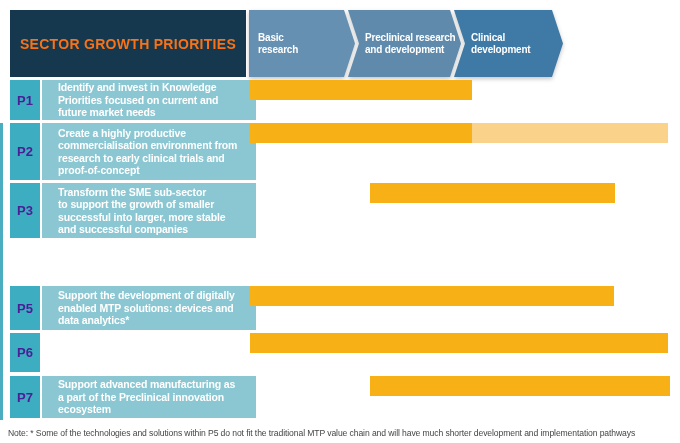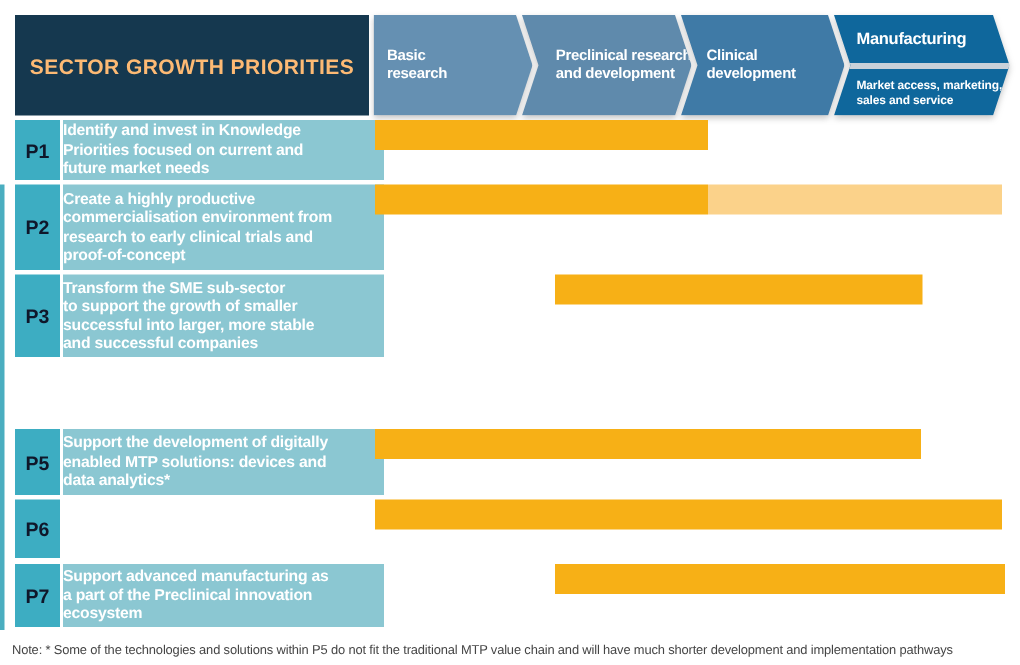--- a/index.html
+++ b/index.html
@@ -4,51 +4,51 @@
 <style>
   html,body{margin:0;padding:0;background:#fff;}
   .canvas{
     position:relative;width:680px;height:443px;background:#fff;overflow:hidden;
     font-family:"Liberation Sans","DejaVu Sans",sans-serif;
     -webkit-font-smoothing:antialiased;
   }
   
   .title-box{
     position:absolute;left:10px;top:10px;width:236px;height:67px;
-    background:var(--navy);color:#fdba74;display:flex;align-items:center;justify-content:center;
+    background:var(--navy);color:#f97316;display:flex;align-items:center;justify-content:center;
     font-size:14px;font-weight:700;letter-spacing:.3px;white-space:pre;
   }
   .chevband{
     position:absolute;left:249px;top:10px;width:424px;height:67px;
     filter:drop-shadow(0 2px 2px rgba(90,90,90,.35));
   }
   .chev{
     position:absolute;top:0;height:67px;color:#fff;display:flex;align-items:center;
     white-space:pre;font-size:10px;font-weight:700;letter-spacing:-.2px;line-height:12px;
   }
   .chev.notched{clip-path:polygon(0 0, calc(100% - 11px) 0, 100% 50%, calc(100% - 11px) 100%, 0 100%, 11px 50%);}
   .chev.first{clip-path:polygon(0 0, calc(100% - 11px) 0, 100% 50%, calc(100% - 11px) 100%, 0 100%);}
   .c1{left:0;width:106px;background:var(--stage1);padding-left:9px;box-sizing:border-box;align-items:center;}
-  .c2{left:99px;width:113px;background:var(--stage2);padding-left:17px;box-sizing:border-box;justify-content:flex-end;}
+  .c2{left:99px;width:113px;background:var(--stage2);padding-left:17px;box-sizing:border-box;}
   .c3{left:205px;width:109px;background:var(--stage3);padding-left:17px;box-sizing:border-box;align-items:center;}
   .c4{left:307px;width:117px;background:var(--stage4);padding-left:0;}
   .c4 .half{position:absolute;left:0;right:0;display:flex;align-items:center;padding-left:15px;box-sizing:border-box;color:#fff;}
   .c4-top{top:0;height:32px;font-size:11px;font-weight:700;letter-spacing:-.2px;}
   .c4-div{position:absolute;left:0;right:0;top:32px;height:4px;background:var(--divider);}
   .c4-bot{top:36px;height:31px;font-size:8px;font-weight:700;line-height:9.5px;letter-spacing:-.1px;white-space:pre;}
   
   .row{position:absolute;left:10px;width:662px;}
   .plabel{
     position:absolute;left:0;top:0;bottom:0;width:30px;background:var(--label-teal);
-    color:#0f172a;font-size:13px;font-weight:700;display:flex;align-items:center;justify-content:center;
+    color:#4c1d95;font-size:13px;font-weight:700;display:flex;align-items:center;justify-content:center;
   }
   .pdesc{
     position:absolute;left:32px;top:0;bottom:0;width:214px;background:var(--desc-teal);
     color:#fff;font-size:10.5px;font-weight:700;line-height:12.5px;letter-spacing:-.15px;
-    display:flex;align-items:center;box-sizing:border-box;padding-left:0;white-space:pre;overflow:hidden;
+    display:flex;align-items:center;box-sizing:border-box;padding-left:16px;white-space:pre;overflow:hidden;
   }
   .bars{position:absolute;left:240px;top:0;width:422px;height:20px;}
   .bar{position:absolute;top:0;height:20px;background:var(--bar);}
   .bar.light{background:var(--bar-light);}
   
   .accent-strip{position:absolute;left:0;top:123px;width:3px;height:297px;background:var(--accent);}
   .note{
     position:absolute;left:8px;top:428px;width:668px;color:#454545;
     font-size:8.6px;letter-spacing:-.1px;white-space:pre;
   }
@@ -65,26 +65,20 @@
       <span>Basic
 research</span>
     </div>
     <div class="chev notched c2">
       <span>Preclinical research
 and development</span>
     </div>
     <div class="chev notched c3">
       <span>Clinical
 development</span>
-    </div>
-    <div class="chev notched c4">
-      <div class="half c4-top">Manufacturing</div>
-      <div class="c4-div"></div>
-      <div class="half c4-bot">Market access, marketing,
-sales and service</div>
     </div>
   </div>
 
   <div class="accent-strip"></div>
 
   <div class="row" style="top:80px;height:40px">
     <div class="plabel">P1</div>
     <div class="pdesc">Identify and invest in Knowledge
 Priorities focused on current and
 future market needs</div>

